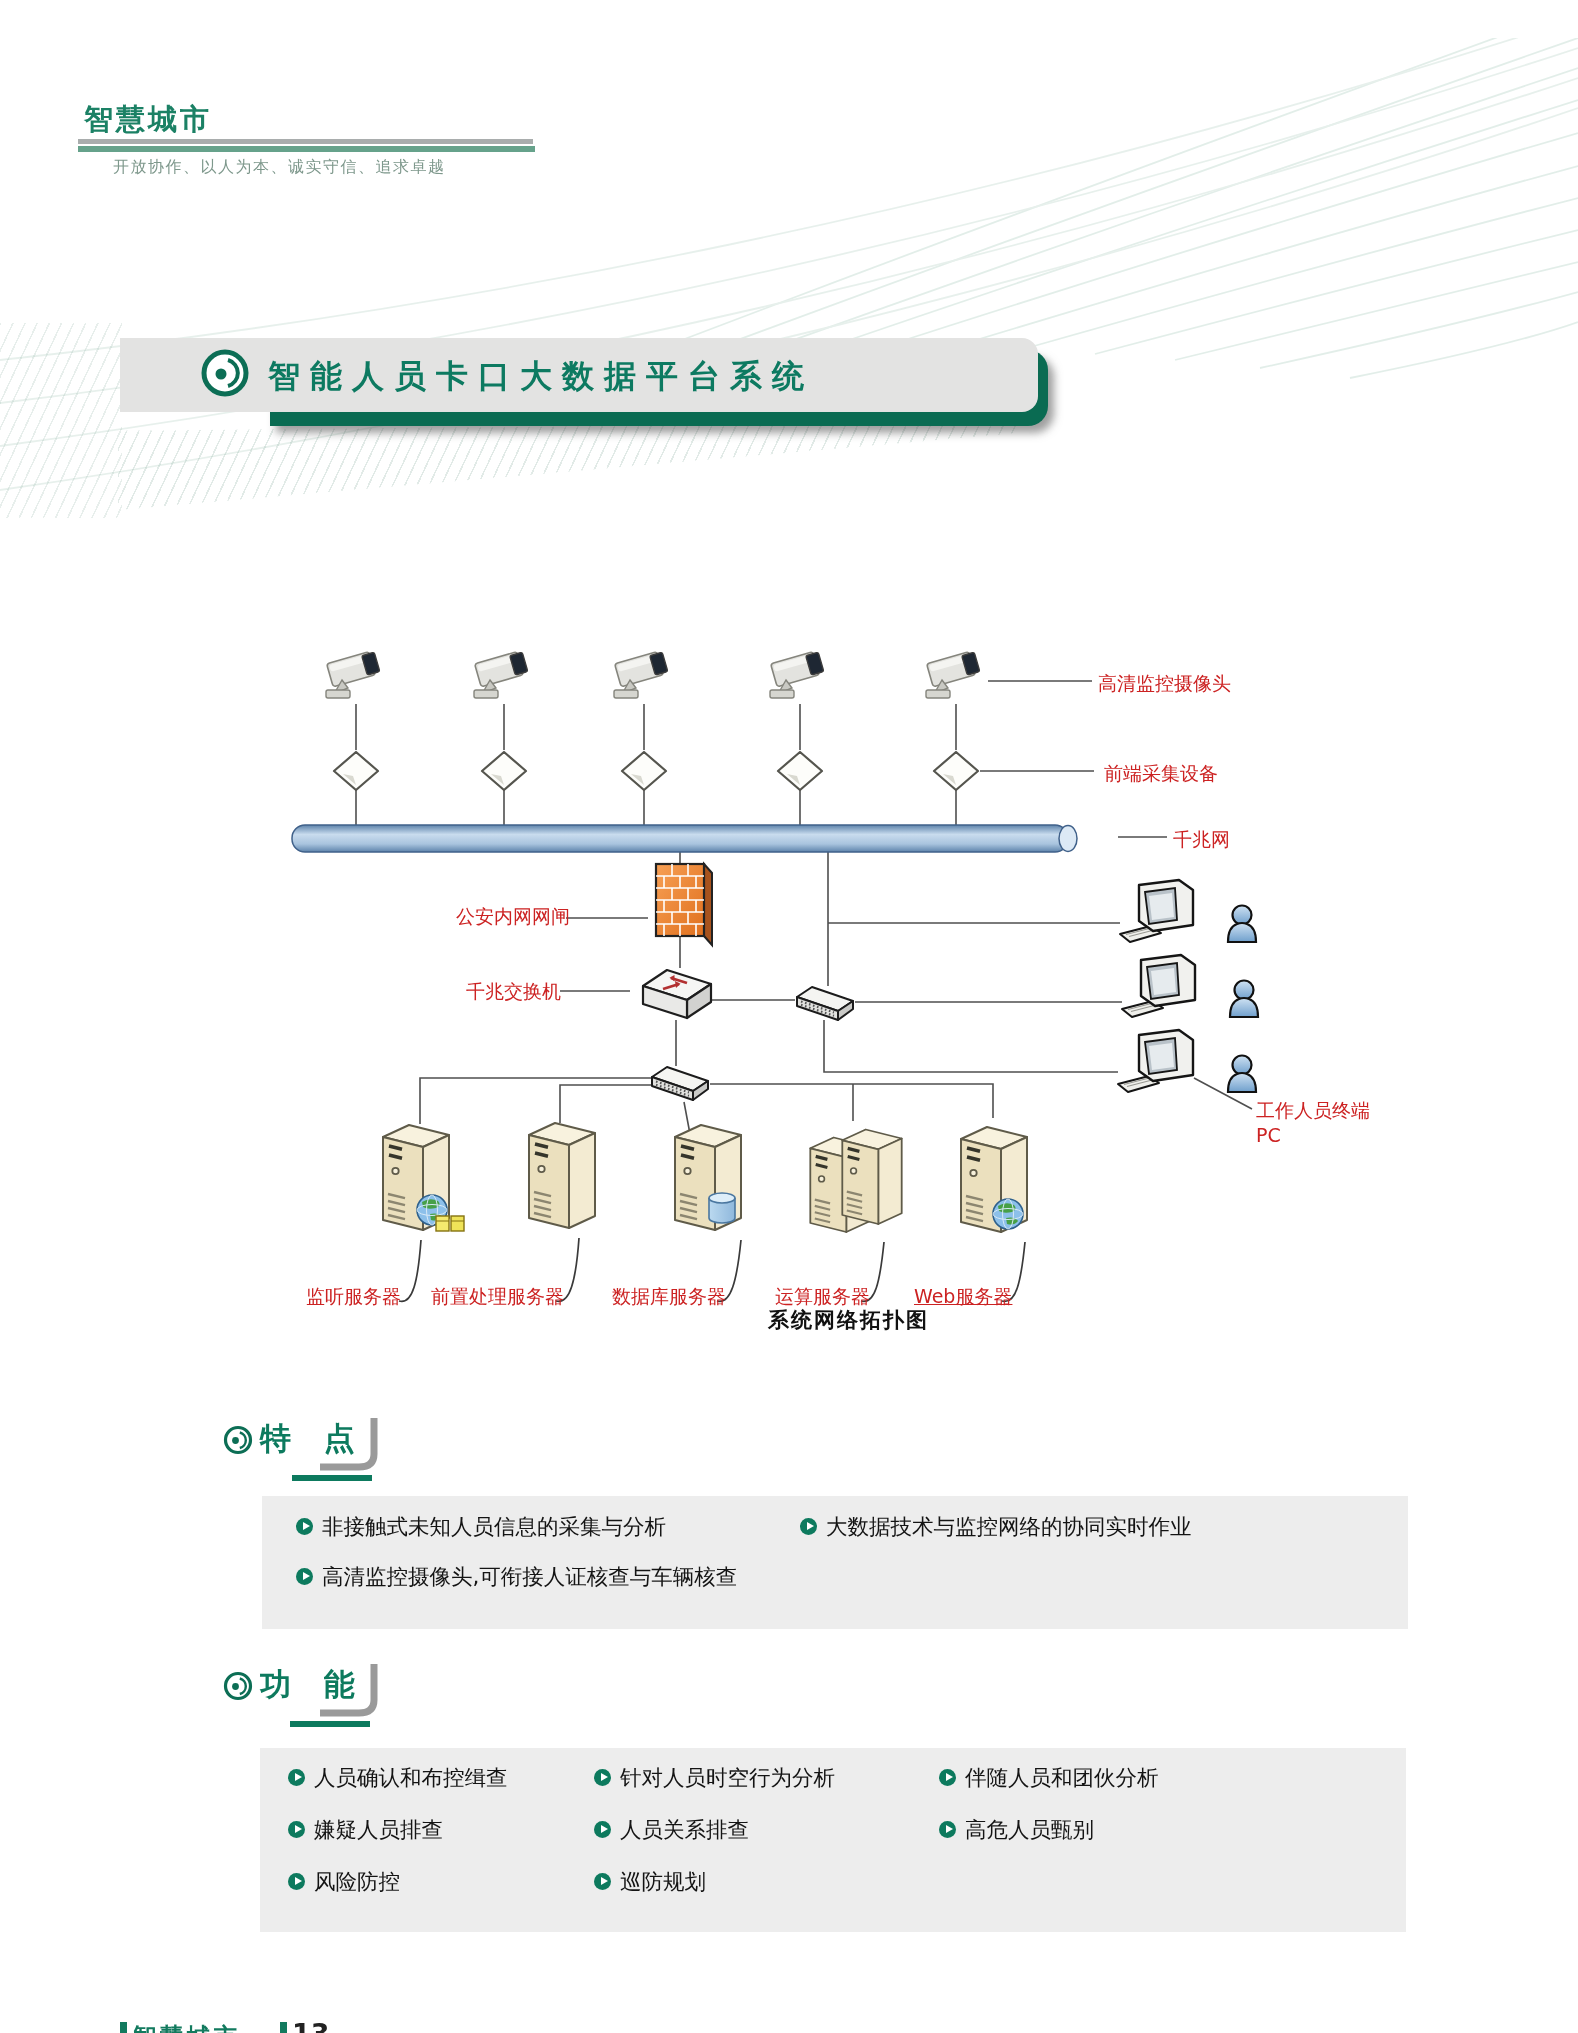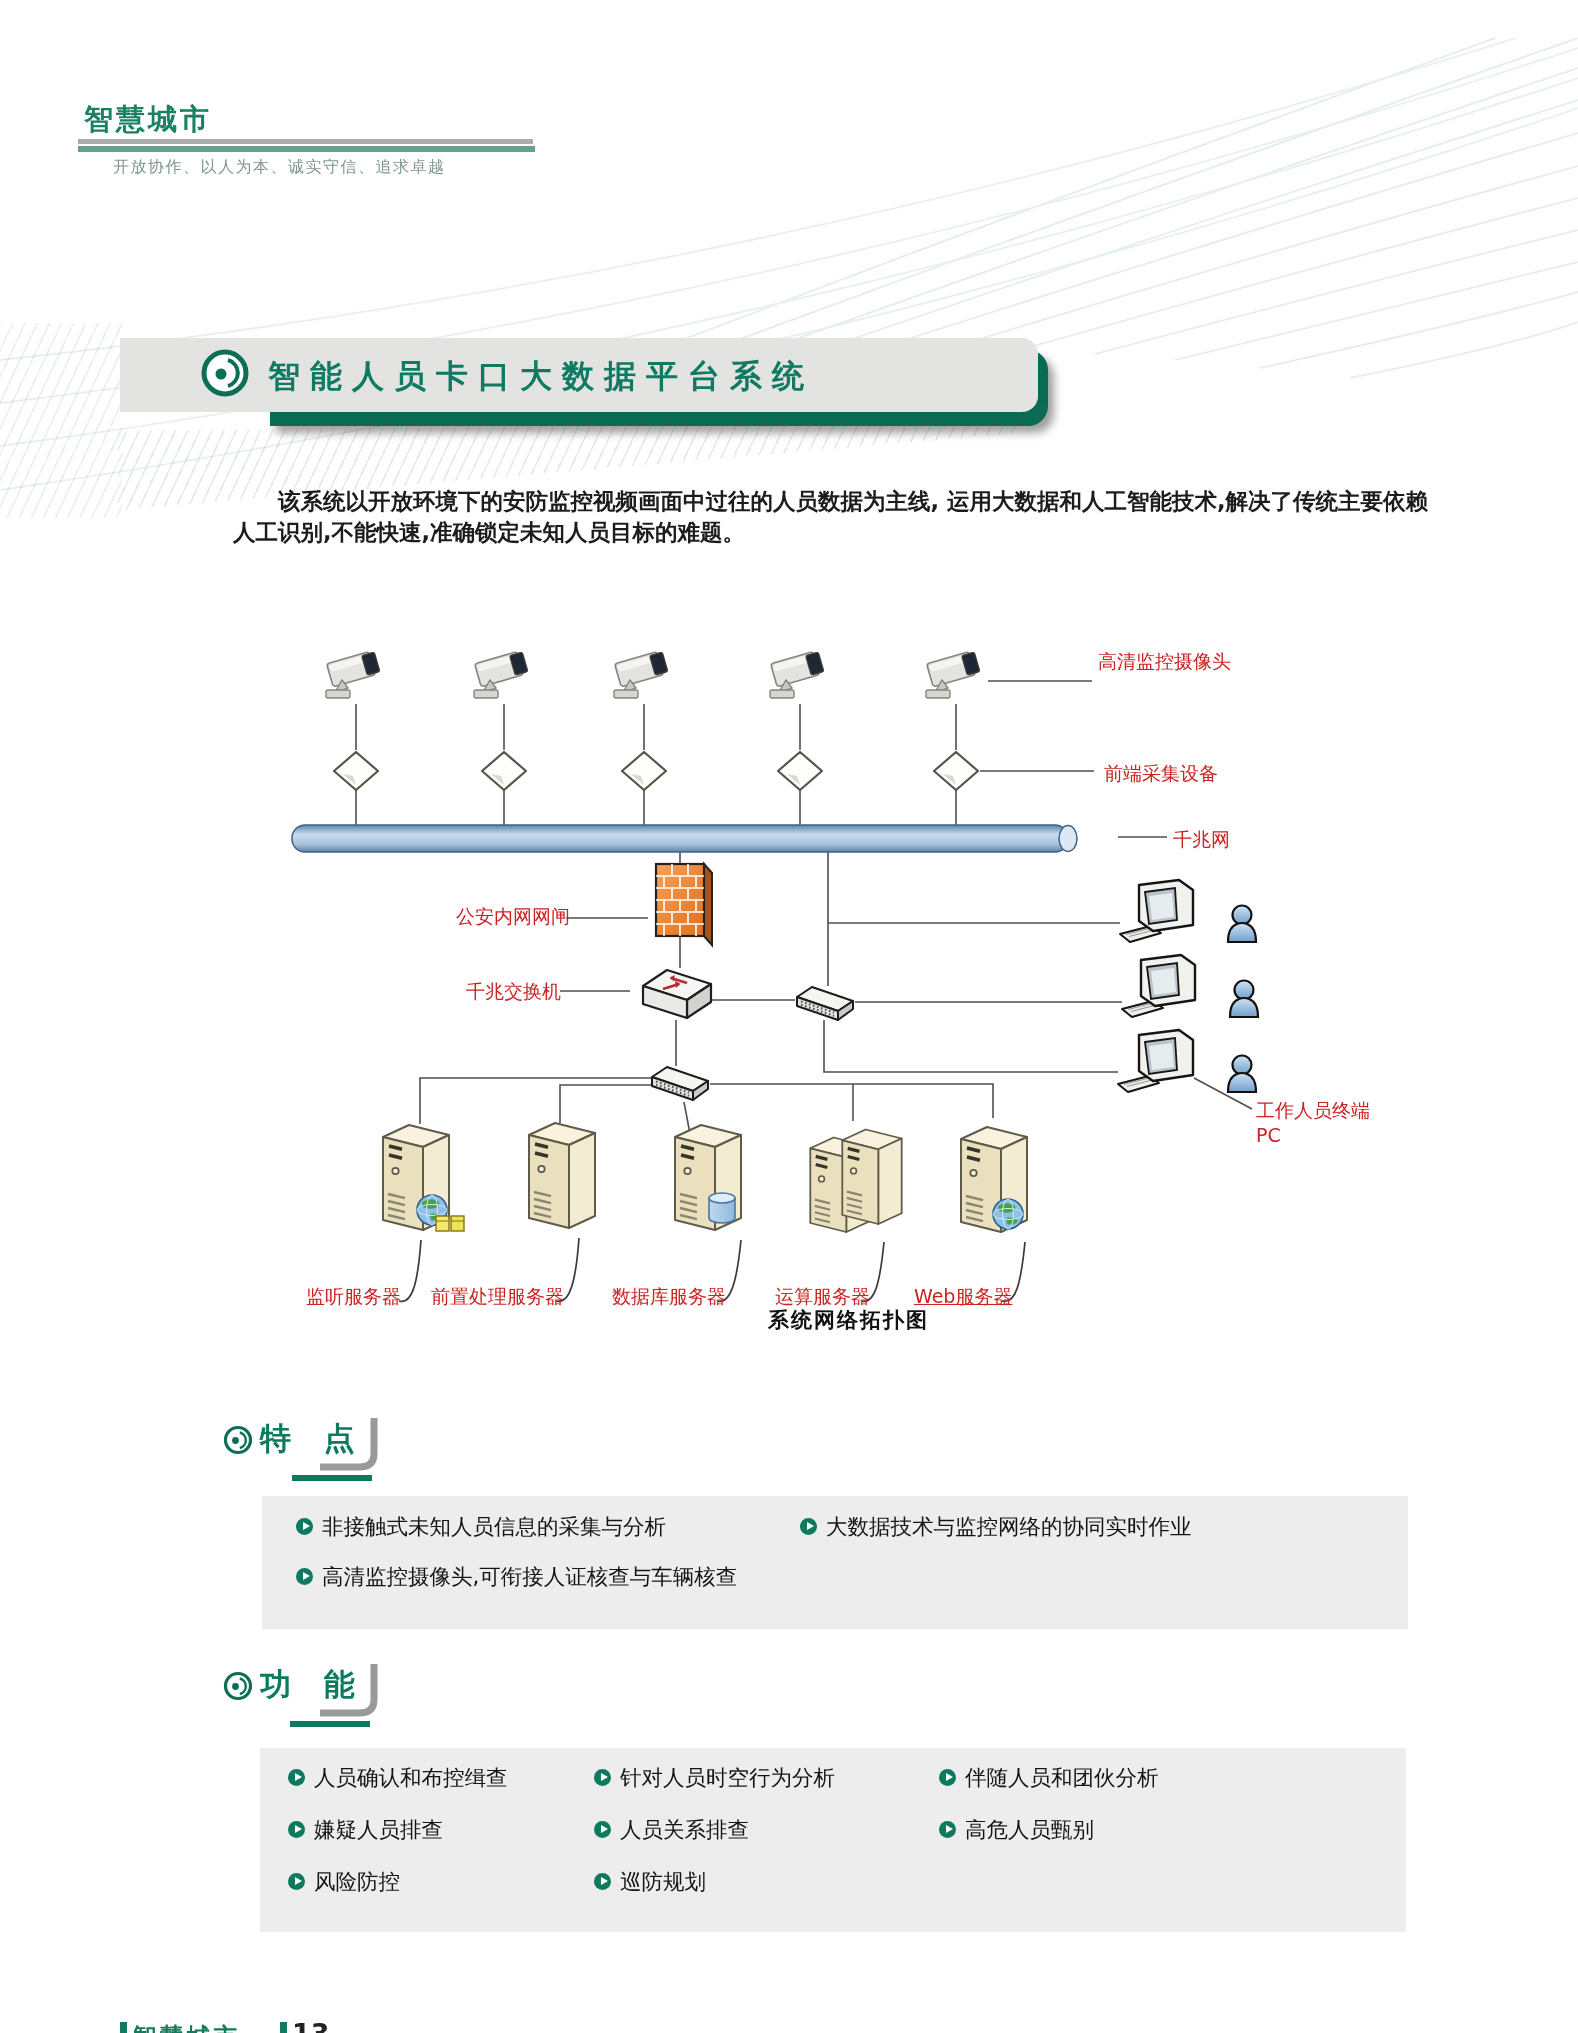--- a/index.html
+++ b/index.html
@@ -80,21 +80,20 @@
 
   <div class="banner-shadow" style="z-index:2;"></div>
   <div class="banner" style="z-index:3;"></div>
   <svg class="abs" style="left:198px;top:308px;z-index:4;" width="54" height="54" viewBox="0 0 54 54">
     <circle cx="27" cy="27" r="21" fill="#ffffff" stroke="#0c6e55" stroke-width="5"></circle>
     <circle cx="23" cy="28" r="5.5" fill="#0c6e55"></circle>
     <path d="M30,14 A13.5,13.5 0 0 1 30,40" fill="none" stroke="#0c6e55" stroke-width="4"></path>
   </svg>
   <div class="banner-title" style="z-index:4;">智能人员卡口大数据平台系统</div>
 
-  <div class="intro" style="z-index:3;">该系统以开放环境下的安防监控视频画面中过往的人员数据为主线, 运用大数据和人工智能技术,解决了传统主要依赖人工识别,不能快速,准确锁定未知人员目标的难题。</div>
 
   <svg class="abs" style="left:0;top:0;z-index:2;" width="1578" height="2033" viewBox="0 0 1578 2033">
     <defs>
       <linearGradient id="pipeGrad" x1="0" y1="0" x2="0" y2="1">
         <stop offset="0" stop-color="#5d83ab"></stop>
           <stop offset="0.35" stop-color="#c9dcee"></stop>
         <stop offset="0.7" stop-color="#a9c4de"></stop>
           <stop offset="1" stop-color="#5d83ab"></stop>
       </linearGradient>
       <linearGradient id="fwg" x1="0" y1="0" x2="1" y2="1">
@@ -258,21 +257,21 @@
 
     <use href="#kbd" transform="translate(1122,963)"></use>
     <use href="#pcmon" transform="translate(1168,947)"></use>
     <use href="#person" transform="translate(1244,979)"></use>
 
     <use href="#kbd" transform="translate(1118,1038)"></use>
     <use href="#pcmon" transform="translate(1166,1022)"></use>
     <use href="#person" transform="translate(1242,1054)"></use>
   </svg>
 
-  <div class="dlabel" style="left:1098px;top:611px;z-index:3;">高清监控摄像头</div>
+  <div class="dlabel" style="left:1098px;top:633px;z-index:3;">高清监控摄像头</div>
   <div class="dlabel" style="left:1104px;top:723px;z-index:3;">前端采集设备</div>
   <div class="dlabel" style="left:1173px;top:789px;z-index:3;">千兆网</div>
   <div class="dlabel" style="left:456px;top:866px;z-index:3;">公安内网网闸</div>
   <div class="dlabel" style="left:466px;top:941px;z-index:3;">千兆交换机</div>
   <div class="dlabel" style="left:1256px;top:1060px;z-index:3;">工作人员终端</div>
   <div class="dlabel" style="left:1256px;top:1086px;z-index:3;">PC</div>
   <div class="dlabel" style="left:306px;top:1246px;z-index:3;">监听服务器</div>
   <div class="dlabel" style="left:431px;top:1246px;z-index:3;">前置处理服务器</div>
   <div class="dlabel" style="left:612px;top:1246px;z-index:3;">数据库服务器</div>
   <div class="dlabel" style="left:775px;top:1246px;z-index:3;">运算服务器</div>

